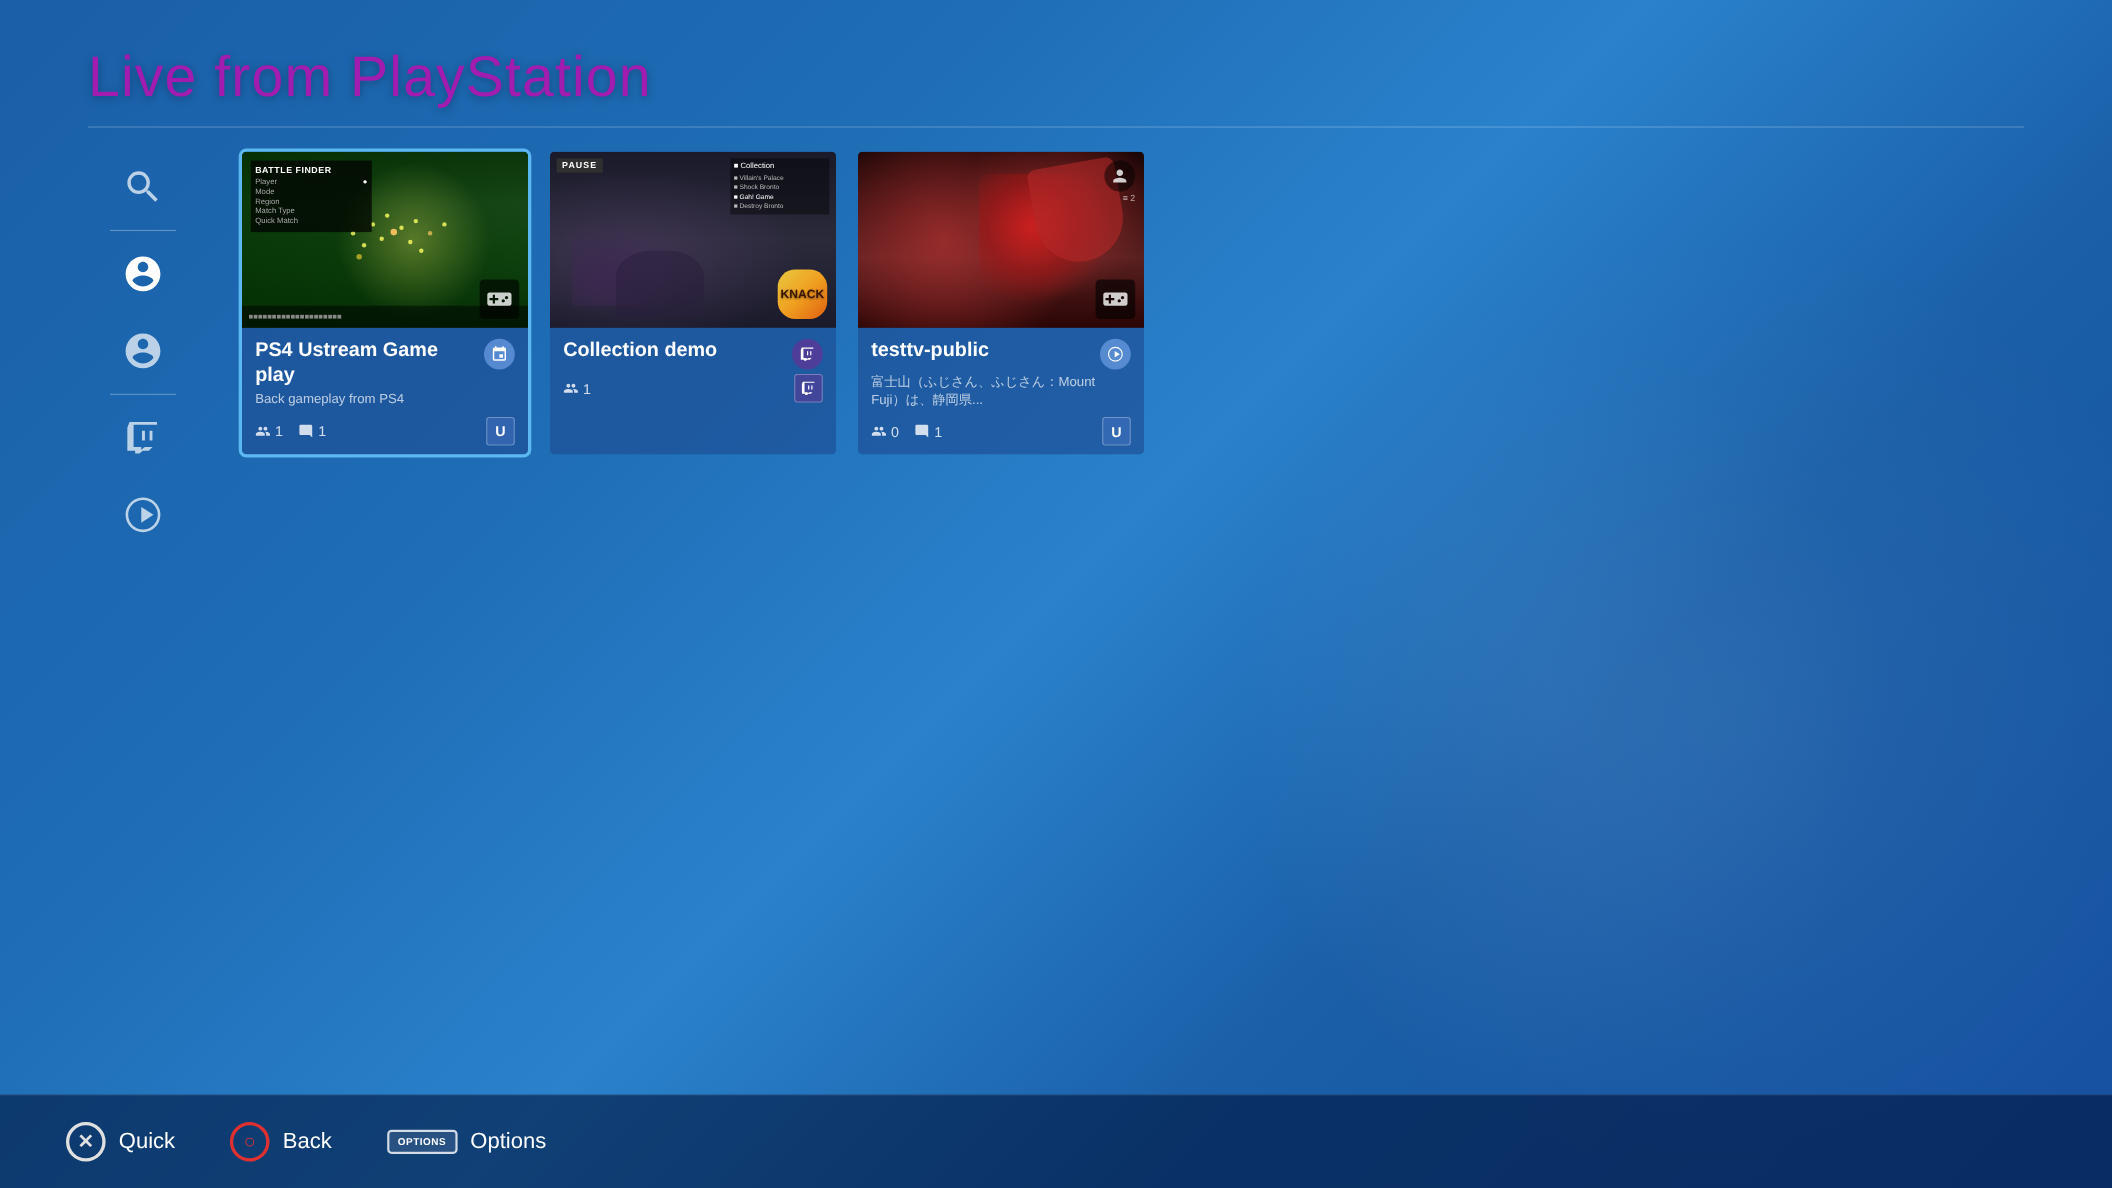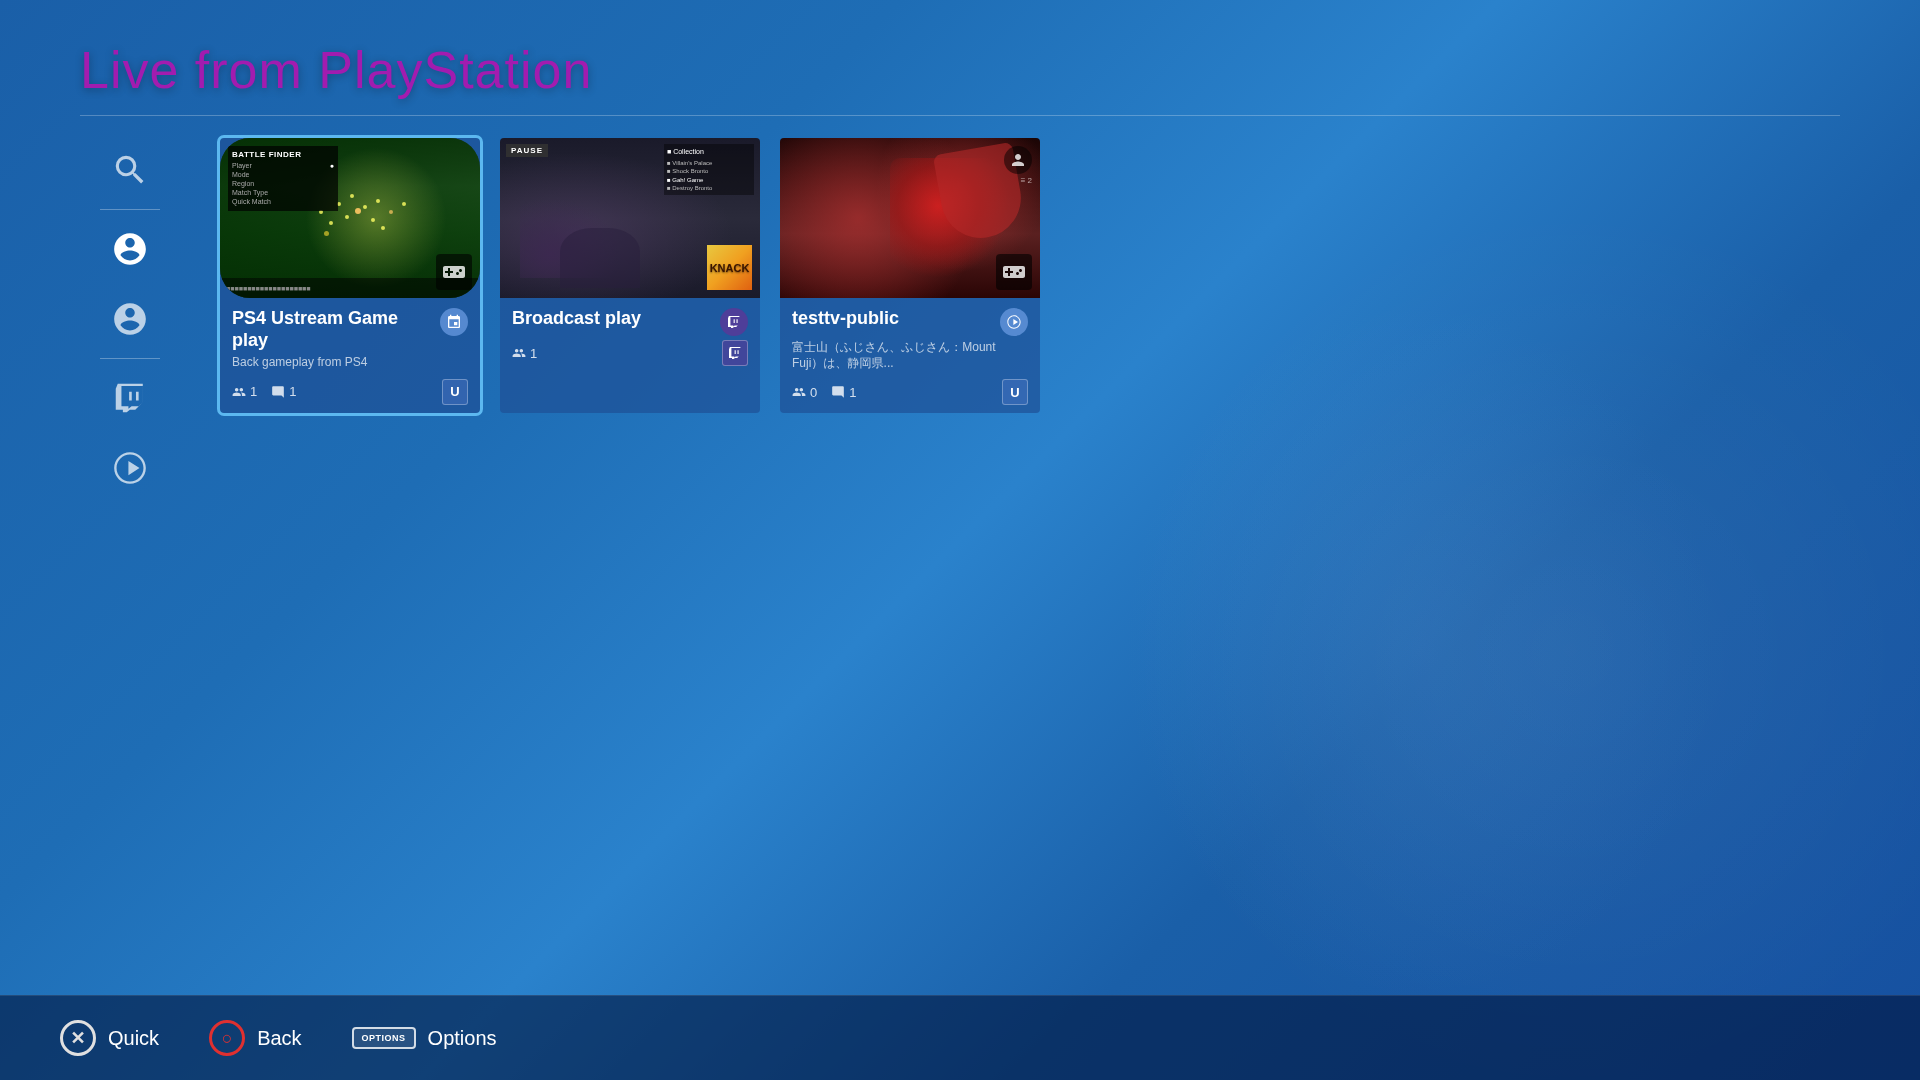--- a/index.html
+++ b/index.html
@@ -135,21 +135,20 @@
       width: 100%;
       height: 160px;
       position: relative;
       overflow: hidden;
     }
 
     
     .card-thumb-1 {
       background: linear-gradient(180deg, #1a2a1a 0%, #2d4a2d 30%, #1a3a1a 60%, #0a1a0a 100%);
       position: relative;
-      border-radius: 30px;
     }
 
     .card-thumb-1::before {
       content: '';
       position: absolute;
       inset: 0;
       background: 
         radial-gradient(circle at 60% 50%, rgba(255,255,100,0.3) 0%, transparent 40%),
         linear-gradient(135deg, rgba(0,50,0,0.8) 0%, rgba(0,80,0,0.4) 100%);
     }
@@ -213,21 +212,21 @@
       letter-spacing: 1px;
     }
 
     .knack-logo {
       position: absolute;
       bottom: 8px;
       right: 8px;
       width: 45px;
       height: 45px;
       background: linear-gradient(135deg, #e8c840 0%, #f0a020 50%, #e06010 100%);
-      border-radius: 0;
+      border-radius: 16px;
       display: flex;
       align-items: center;
       justify-content: center;
       font-size: 7px;
       font-weight: bold;
       color: #5a2000;
       text-align: center;
       overflow: hidden;
     }
 
@@ -598,21 +597,21 @@
           <div style="color:white;">■ Gah! Game</div>
           <div>■ Destroy Bronto</div>
         </div>
 
         <div class="knack-logo">
           <div style="font-size:11px;font-weight:900;color:#3a1500;text-shadow:0 1px 2px rgba(0,0,0,0.5);">KNACK</div>
         </div>
       </div>
       <div class="card-info">
         <div class="card-title-row">
-          <span class="card-title">Broadcast play</span>
+          <span class="card-title">Collection demo</span>
           <div class="stream-icon" style="background:rgba(100,50,150,0.7);">
             <svg viewBox="0 0 24 24" xmlns="http://www.w3.org/2000/svg">
               <path d="M4.265 3L3 6.236v13.223h4.502V21h2.414l1.992-1.541h3.415l4.745-4.74V3H4.265zm15.829 11.627l-2.658 2.658H13l-1.992 1.541v-1.541H6.599V4.456h13.495v10.171zm-2.657-6.608v5.522h-1.658V8.019h1.658zm-4.337 0v5.522h-1.657V8.019h1.657z"></path>
             </svg>
           </div>
         </div>
         <div class="card-stats">
           <div class="card-stats-left">
             <div class="stat">
               <svg viewBox="0 0 24 24" xmlns="http://www.w3.org/2000/svg">

